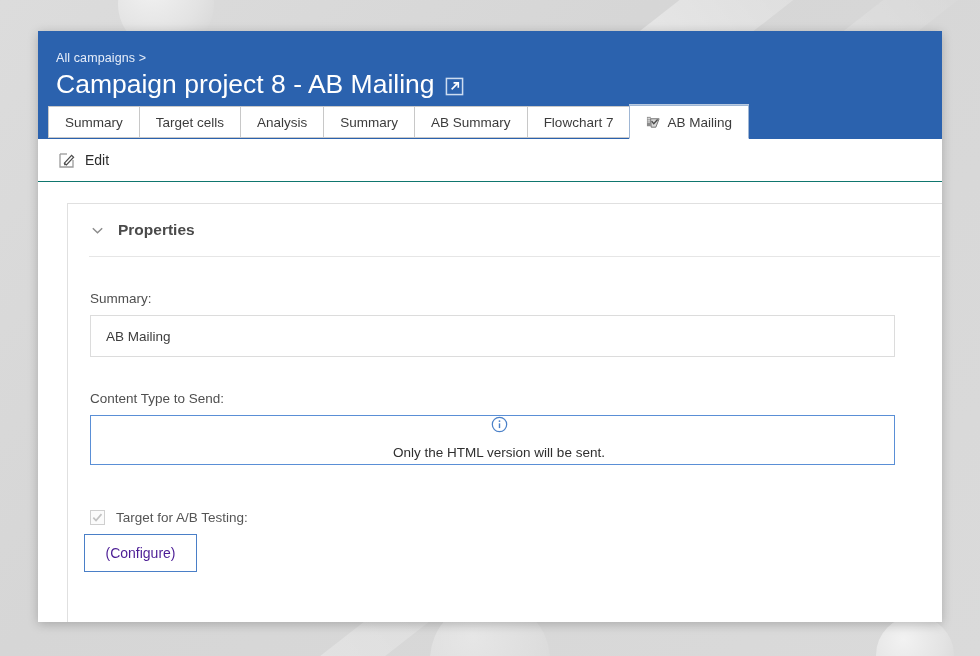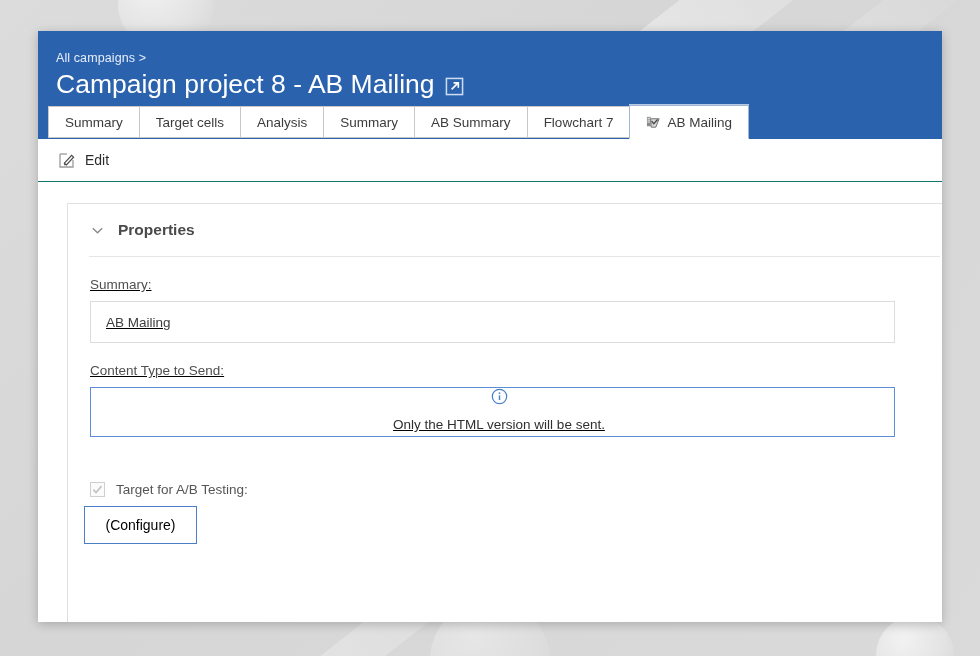--- a/index.html
+++ b/index.html
@@ -172,21 +172,21 @@
     font-weight: bold;
     color: #4a4a4a;
   }
   .panel-divider {
     height: 1px;
     background: #e6e6e6;
     width: 851px;
     margin-left: -1px;
   }
 
-  .field-group { margin-top: 20px; text-decoration: underline; }
+  .field-group { margin-top: 34px; }
   .field-label {
     font-size: 13.5px;
     color: #4f4f4f;
     margin-bottom: 9px;
   }
   .text-input {
     width: 805px;
     height: 42px;
     border: 1px solid #dcdcdc;
     box-sizing: border-box;
@@ -235,21 +235,21 @@
     margin-left: -6px;
     width: 113px;
     height: 38px;
     border: 1px solid #4a7fc7;
     background: #ffffff;
     box-sizing: border-box;
     display: flex;
     align-items: center;
     justify-content: center;
     font-size: 14px;
-    color: #000000;
+    color: #4c1d95;
     cursor: pointer;
   }
 </style>
 </head>
 <body>
 
 <div id="bg">
   <div class="blob b1"></div>
   <div class="blob b2"></div>
   <div class="blob b3"></div>

